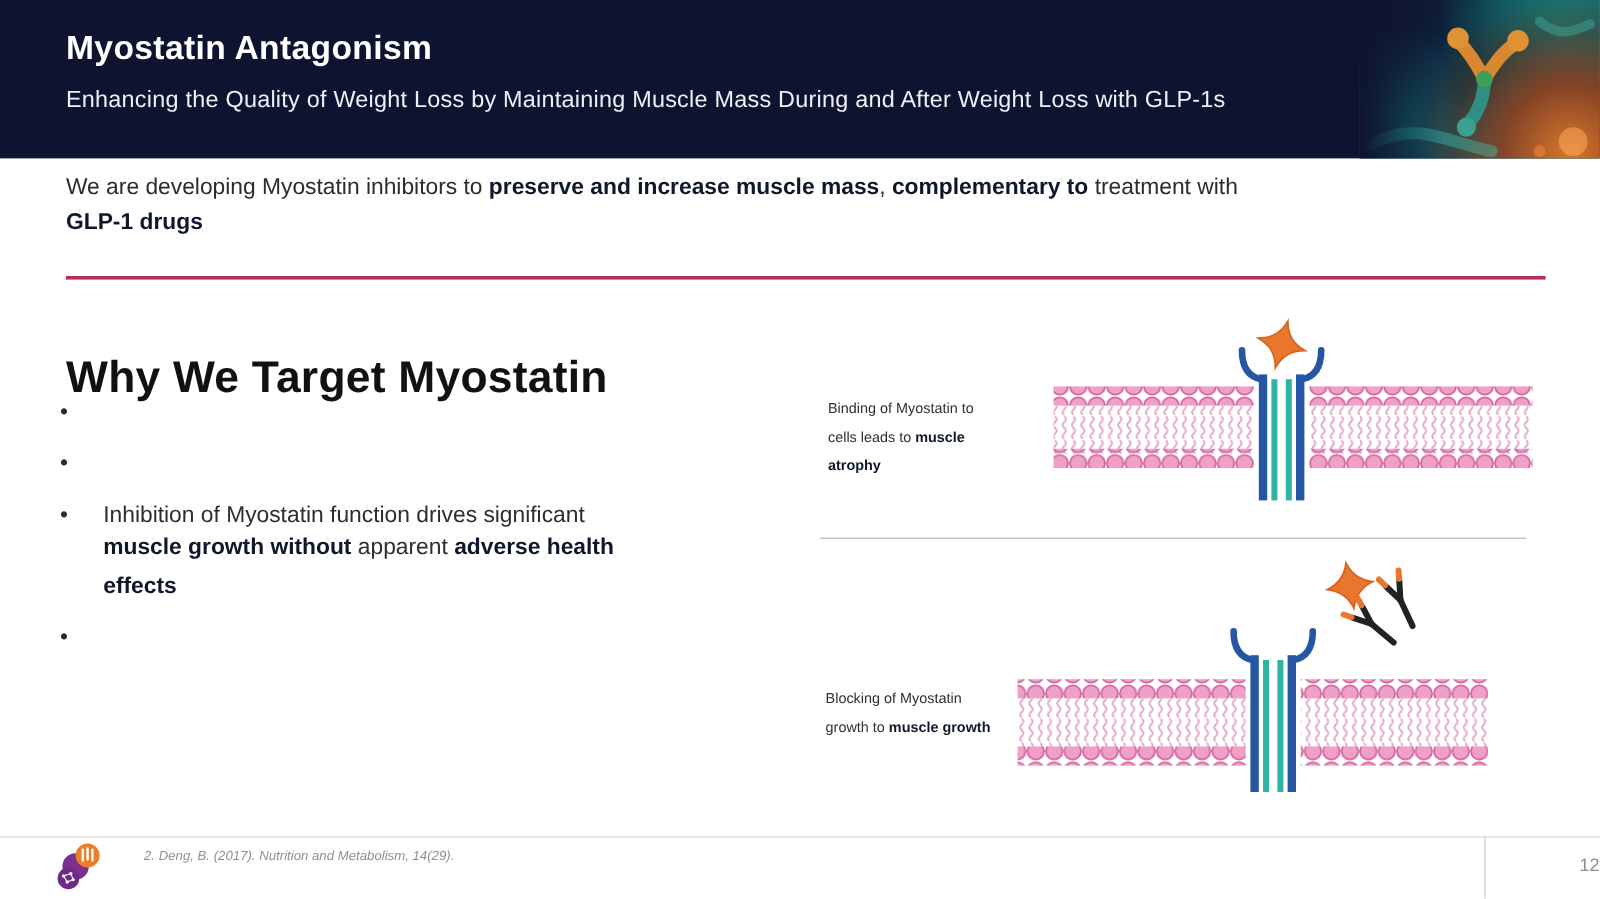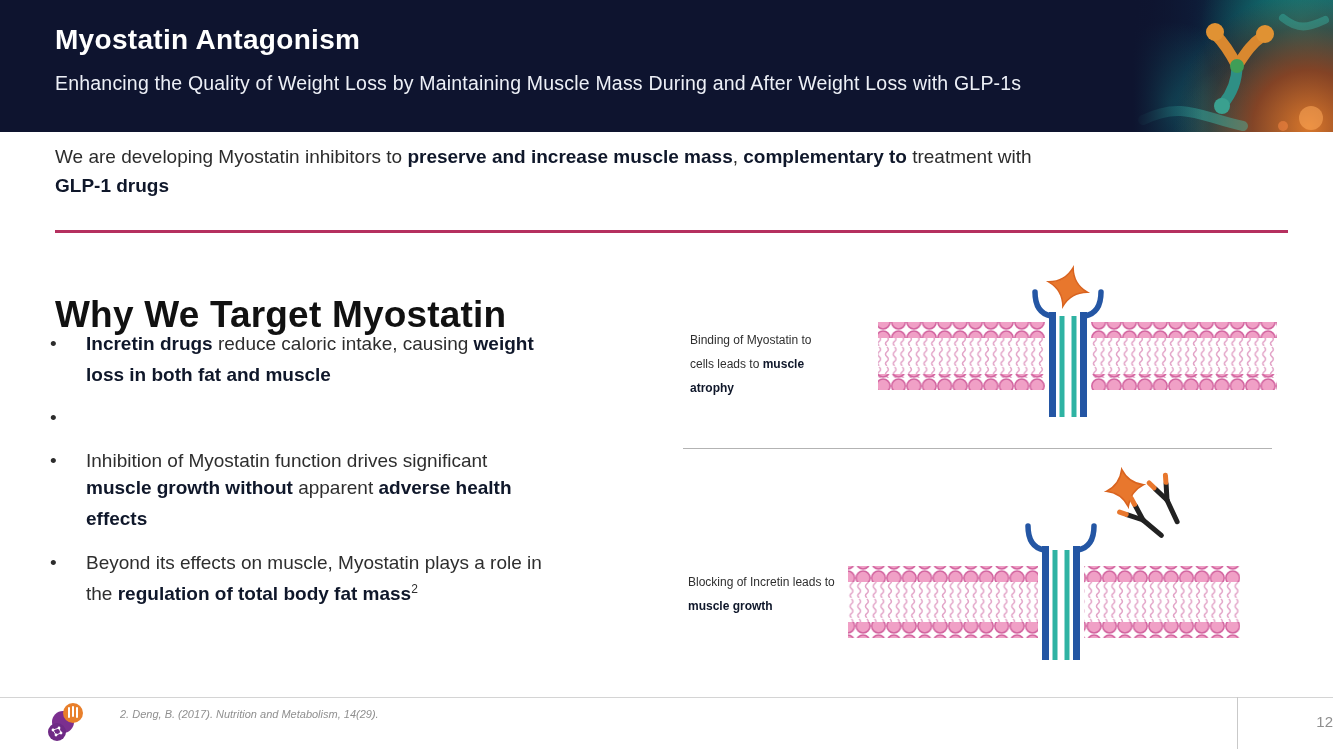--- a/index.html
+++ b/index.html
@@ -97,32 +97,30 @@
   <span>We are developing Myostatin inhibitors to </span><b>preserve and increase muscle mass</b><span>, </span><b>complementary to</b><span> treatment with </span><b>GLP-1 drugs</b>
 </div>
 
 <div class="rule"></div>
 
 <div class="why-heading">Why We Target Myostatin</div>
 
 <ul class="bullets">
   <li>
     <span class="bullet-marker">•</span>
-    <span class="bullet-text"><span></span><b>Incretin drugs</b><span> reduce caloric intake, causing </span><b>weight loss in both fat and muscle</b><span></span><sup></sup></span>
   </li>
   <li>
     <span class="bullet-marker">•</span>
   </li>
   <li>
     <span class="bullet-marker">•</span>
     <span class="bullet-text"><span>Inhibition of Myostatin function drives significant </span><b>muscle growth without</b><span> apparent </span><b>adverse health effects</b><span></span><sup></sup></span>
   </li>
   <li>
     <span class="bullet-marker">•</span>
-    <span class="bullet-text"><span>Beyond its effects on muscle, Myostatin plays a role in the </span><b>regulation of total body fat mass</b><span></span><b></b><span></span><sup>2</sup></span>
   </li>
 </ul>
 
 <div class="cap cap-top">
   <span>Binding of Myostatin to cells leads to </span><b>muscle atrophy</b>
 </div>
 
 <svg class="svg-top" width="420" height="165" viewBox="0 0 420 165">
   <defs>
     <pattern id="hd1" width="15.4" height="16" patternUnits="userSpaceOnUse">
@@ -148,21 +146,21 @@
     <path class="cup-arm" d="M241,26 C241,41 235,48 225,50"></path>
   </g>
   <g transform="translate(208,21) rotate(15)">
     <path class="star" d="M0,-20 C3,-9 9,-3 20,0 C9,3 3,9 0,20 C-3,9 -9,3 -20,0 C-9,-3 -3,-9 0,-20 Z"></path>
   </g>
 </svg>
 
 <div class="diagram-divider"></div>
 
 <div class="cap cap-bottom">
-  <span>Blocking of Incretin leads to </span><b>muscle growth</b>
+  <span>Blocking of Myostatin growth to </span><b>muscle growth</b>
 </div>
 
 <svg class="svg-bottom" width="450" height="215" viewBox="0 0 450 215">
   <defs>
     <pattern id="hd2" width="15.4" height="16" patternUnits="userSpaceOnUse">
       <circle cx="7.7" cy="8" r="6.9" fill="#f0a0c6" stroke="#d2649f" stroke-width="1.5"></circle>
     </pattern>
     <pattern id="tl2" width="7.7" height="20" patternUnits="userSpaceOnUse">
       <path d="M3.8,1 q2.8,2.4 0,4.8 q-2.8,2.4 0,4.8 q2.8,2.4 0,4.8 q-2.8,2.2 0,4.4" fill="none" stroke="#e2a3c7" stroke-width="1.5"></path>
     </pattern>

